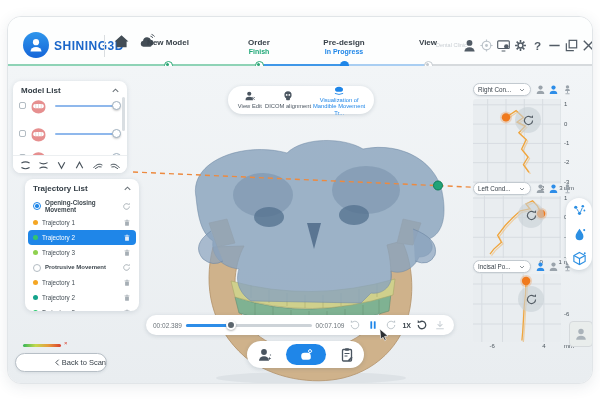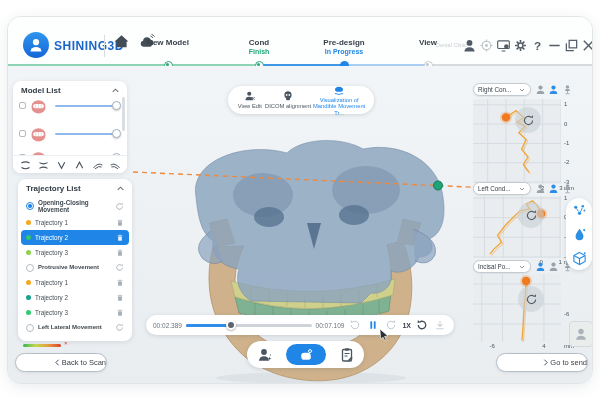--- a/index.html
+++ b/index.html
@@ -62,21 +62,21 @@
             <path d="M4.2,13 a2.9,2.9 0 0 1 -.4,-5.7 a3.9,3.9 0 0 1 7.5,-.7 a2.6,2.6 0 0 1 .6,5.1 q-.3,1.3 -1.6,1.3 Z" fill="#434d55"></path>
             <path d="M10.8,3 a4,4 0 0 1 2.4,1.6 M11.8,1.3 a6,6 0 0 1 2.9,2" stroke="#434d55" stroke-width=".9" fill="none"></path>
           </svg>
         </div></span>
     <div id="steps">
         <div class="abs" style="left: 120px; top: 21px; width: 80px; text-align: center;">
           <span class="stepmain">New Model</span>
           <span class="stepsub" style="color: rgb(33, 168, 120);"></span>
         </div>
         <div class="abs" style="left: 211px; top: 21px; width: 80px; text-align: center;">
-          <span class="stepmain">Cond</span>
+          <span class="stepmain">Order</span>
           <span class="stepsub" style="color: rgb(33, 168, 120);">Finish</span>
         </div>
         <div class="abs" style="left: 296px; top: 21px; width: 80px; text-align: center;">
           <span class="stepmain">Pre-design</span>
           <span class="stepsub" style="color: rgb(31, 134, 232);">In Progress</span>
         </div>
         <div class="abs" style="left: 380px; top: 21px; width: 80px; text-align: center;">
           <span class="stepmain">View</span>
           <span class="stepsub" style="color: rgb(154, 163, 171);"></span>
         </div>
@@ -280,21 +280,21 @@
             </svg>
           </div>
           <div class="iconbtn" style="position: absolute; left: 95px; top: 3px; width: 14px; height: 13px;">
             <svg width="13" height="13" viewBox="0 0 16 16" style="display:block">
               <path d="M13,11 q-5.5,-7 -11,-3.5 M11,12 q-4.5,-4 -8,-2.2" fill="none" stroke="#49535c" stroke-width="1.2"></path>
             </svg>
           </div>
         </div>
     </div>
 
-    <div class="panel" style="left:10px;top:113px;width:114px;height:162px">
+    <div class="panel" style="left:17px;top:113px;width:114px;height:132px">
       <span class="ptitle abs" style="left:8px;top:5px">Trajectory List</span>
       <span class="abs" style="right:6px;top:4px" id="tl-chev">
           <svg width="11" height="11" viewBox="0 0 16 16" style="display:block">
             <path d="M4,10 L8,6 L12,10" fill="none" stroke="#6a7278" stroke-width="1.5"></path>
           </svg>
         </span>
       <div class="abs" style="left:0;top:18px;right:0" id="traj-entries">
           <div class="row" style="height: 18px;">
             <div class="radio sel"></div>
             <div class="rlabel" style="font-weight: bold; color: rgb(62, 71, 78);">Opening-Closing Movement</div>
@@ -683,28 +683,20 @@
         </div>
       </div>
 
     <div class="abs" style="left:561px;top:255px;width:24px;height:26px;background:#e9edec;border:1px solid #d5d9dc;border-radius:4px;display:flex;align-items:center;justify-content:center" id="avatar-btn">
         <svg width="14" height="14" viewBox="0 0 16 16" style="display:block">
           <circle cx="8" cy="5.2" r="3.1" fill="#aab3ba"></circle>
           <path d="M2.5,14.5 a5.5,4.6 0 0 1 11,0 Z" fill="#aab3ba"></path>
         </svg>
       </div>
 
-    <div class="btn-outline abs" style="left:488px;top:287px;width:92px;height:19px">
-      <span id="send-chev" class="iconbtn">
-          <svg width="9" height="9" viewBox="0 0 16 16" style="display:block">
-            <path d="M6,3 L11,8 L6,13" fill="none" stroke="#39424a" stroke-width="1.6"></path>
-          </svg>
-        </span>
-      <span>Go to send</span>
-    </div>
 
     <span class="abs" style="left:371px;top:263px" id="cursor-ic">
         <svg width="13" height="13" viewBox="0 0 16 16" style="display:block">
           <path d="M1,0 L11,8.5 L6.8,9.3 L8.8,13.2 L7,14.2 L5,10.2 L2.2,12.5 Z" fill="#2b2f33" stroke="#fff" stroke-width=".8"></path>
         </svg>
       </span>
   </div>
 </div>
 
 </body></html>

